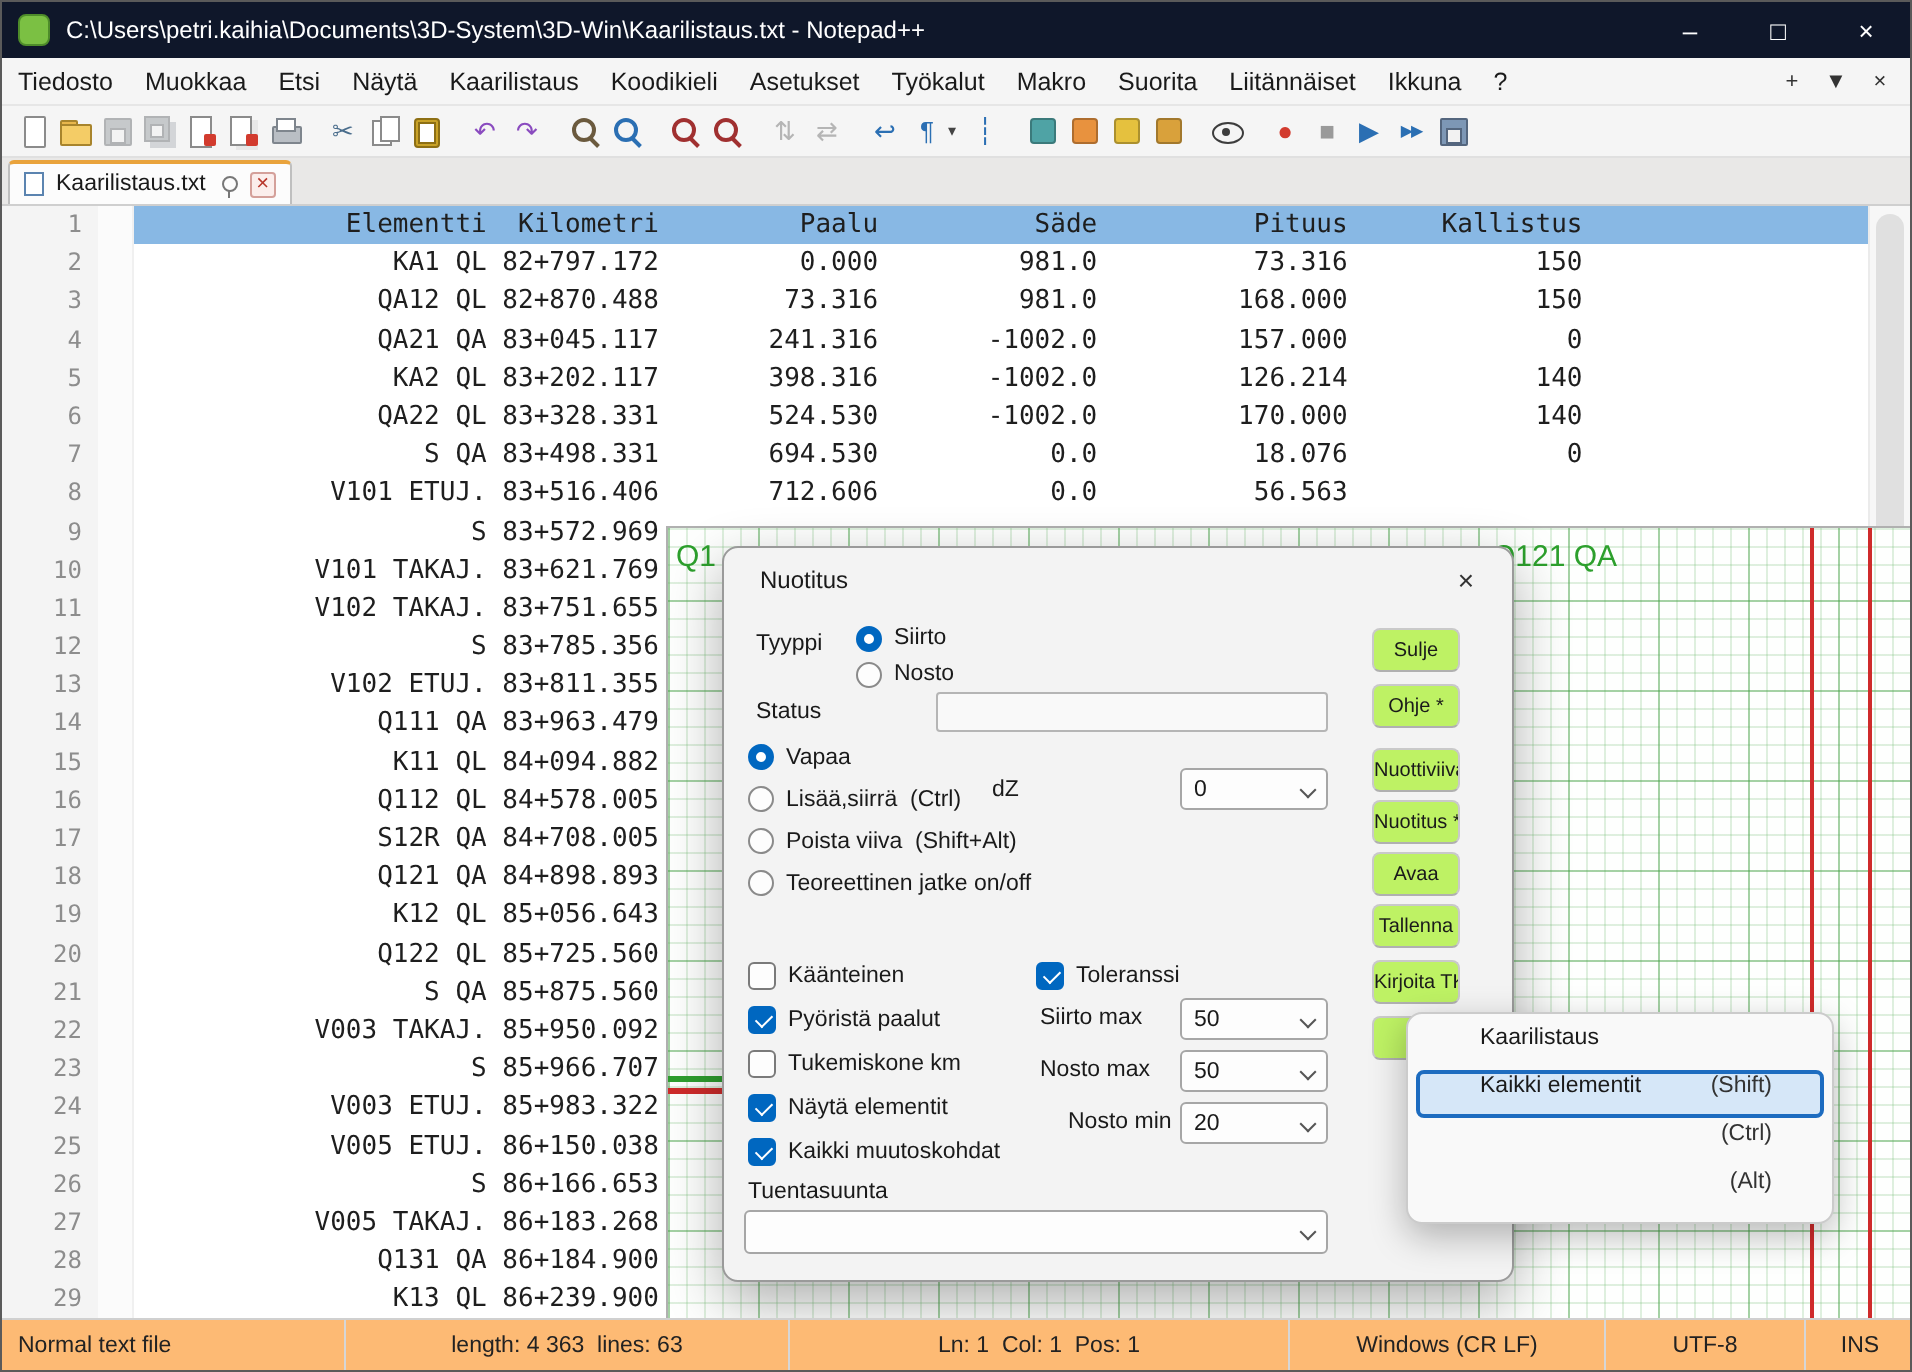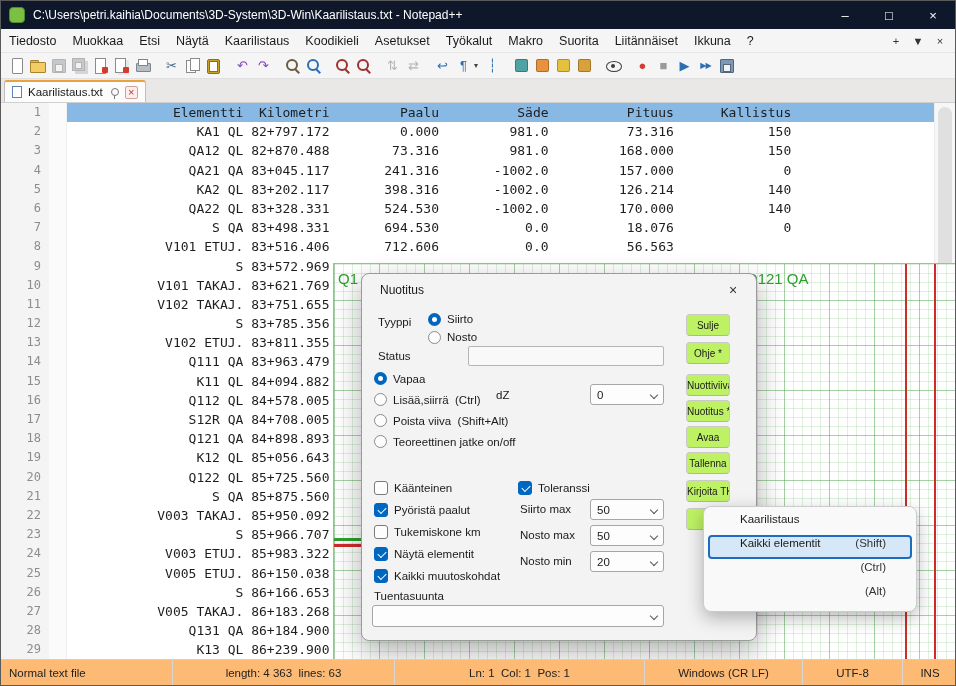--- a/index.html
+++ b/index.html
@@ -513,21 +513,21 @@
     <span class="dlabel" style="left:158px;top:229px">Siirto max</span>
     <div class="combo" style="left:228px;top:225px;width:74px">
       <span>50</span>
       <span class="chev"></span>
     </div>
     <span class="dlabel" style="left:158px;top:255px">Nosto max</span>
     <div class="combo" style="left:228px;top:251px;width:74px">
       <span>50</span>
       <span class="chev"></span>
     </div>
-    <span class="dlabel" style="left:158px;top:281px">Nosto min</span>
+    <span class="dlabel" style="left:172px;top:281px">Nosto min</span>
     <div class="combo" style="left:228px;top:277px;width:74px">
       <span>20</span>
       <span class="chev"></span>
     </div>
 
     <span class="dlabel" style="left:12px;top:316px">Tuentasuunta</span>
     <div class="combo" style="left:10px;top:331px;width:292px;height:22px">
       <span></span>
       <span class="chev"></span>
     </div>

